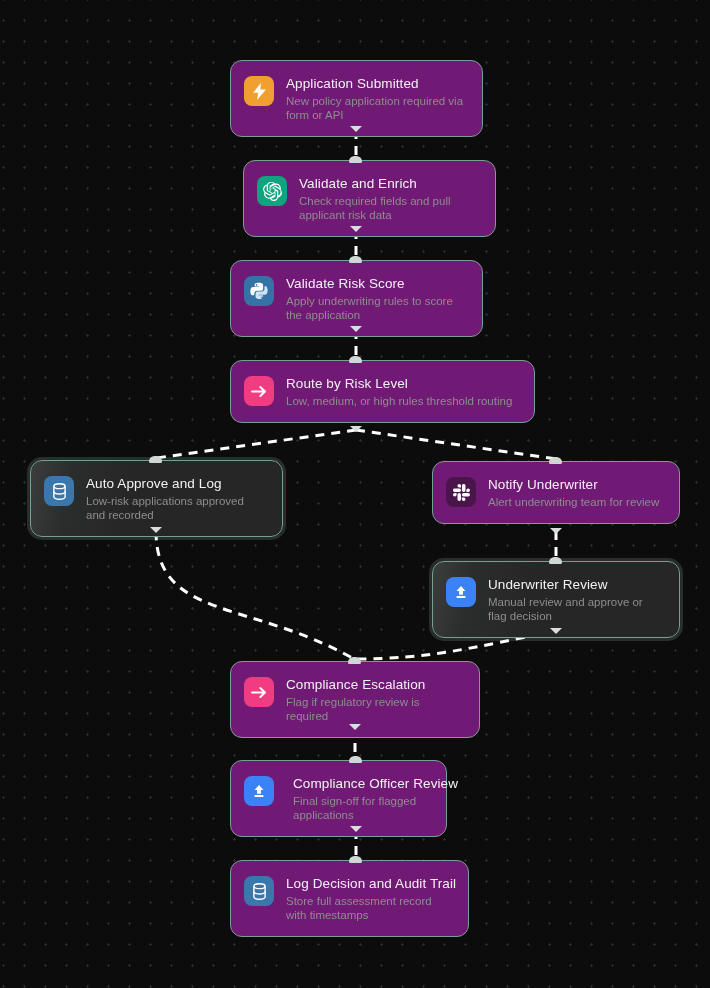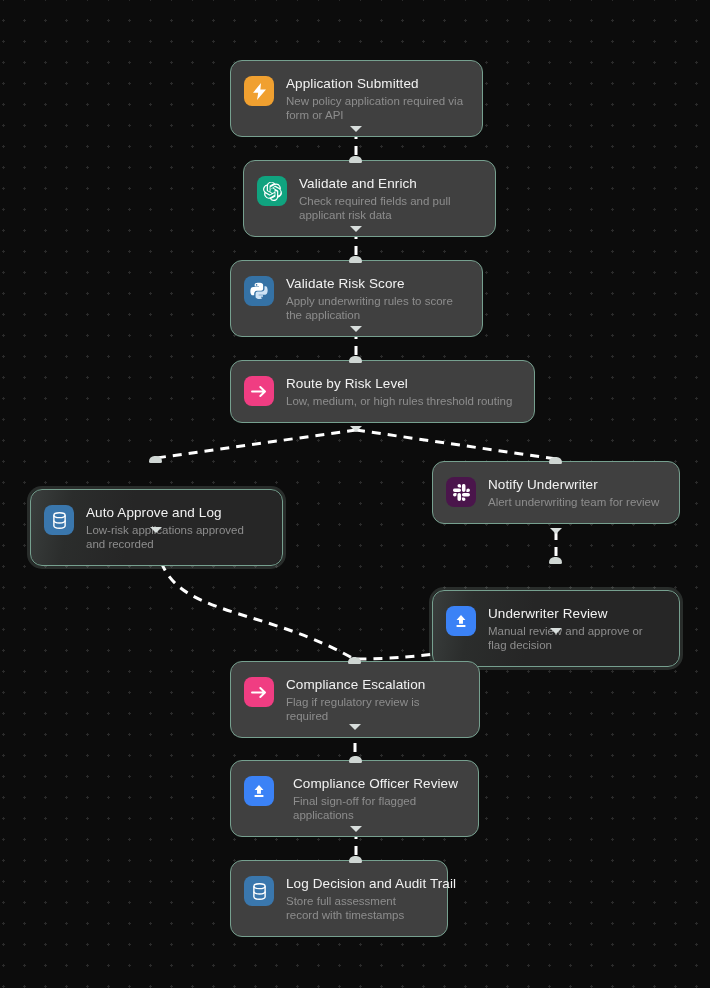--- a/index.html
+++ b/index.html
@@ -38,30 +38,29 @@
     z-index: 1;
   }
 
   
   .node {
     position: absolute;
     display: flex;
     align-items: flex-start;
     gap: 12px;
     padding: 13px 16px 14px 13px;
-    background: #404040;
+    background: #701a75;
     border: 1px solid #76a08f;
     border-radius: 12px;
     z-index: 3;
   }
 
   .node.selected {
     box-shadow: 0 0 0 3px rgba(190, 215, 205, 0.16);
     background: linear-gradient(100deg, #3a3e3d 0%, #2b2d2c 16%, #262626 40%);
-    margin-top: 29px;
   }
 
   .node-icon {
     flex: 0 0 auto;
     width: 30px;
     height: 30px;
     border-radius: 8px;
     display: flex;
     align-items: center;
     justify-content: center;
@@ -113,22 +112,22 @@
 
   
   #node-0 { left: 230px; top: 60px;  width: 253px; }
   #node-1 { left: 243px; top: 160px; width: 253px; }
   #node-2 { left: 230px; top: 260px; width: 253px; }
   #node-3 { left: 230px; top: 360px; width: 305px; }
   #node-4 { left: 30px;  top: 460px; width: 253px; }
   #node-5 { left: 432px; top: 461px; width: 248px; }
   #node-6 { left: 432px; top: 561px; width: 248px; }
   #node-7 { left: 230px; top: 661px; width: 250px; }
-  #node-8 { left: 230px; top: 760px; width: 249px; gap: 19px; }
-  #node-9 { left: 230px; top: 860px; width: 218px; }
+  #node-8 { left: 230px; top: 760px; width: 217px; gap: 19px; }
+  #node-9 { left: 230px; top: 860px; width: 239px; }
 </style>
 </head>
 <body>
 
 <div id="canvas">
 
   <svg id="edge-layer" viewBox="0 0 710 988" width="710" height="988">
     <g fill="none" stroke="#ffffff" stroke-width="3" stroke-linecap="butt" stroke-dasharray="9 7">
 
       <line x1="356" y1="130" x2="356" y2="158"></line>

